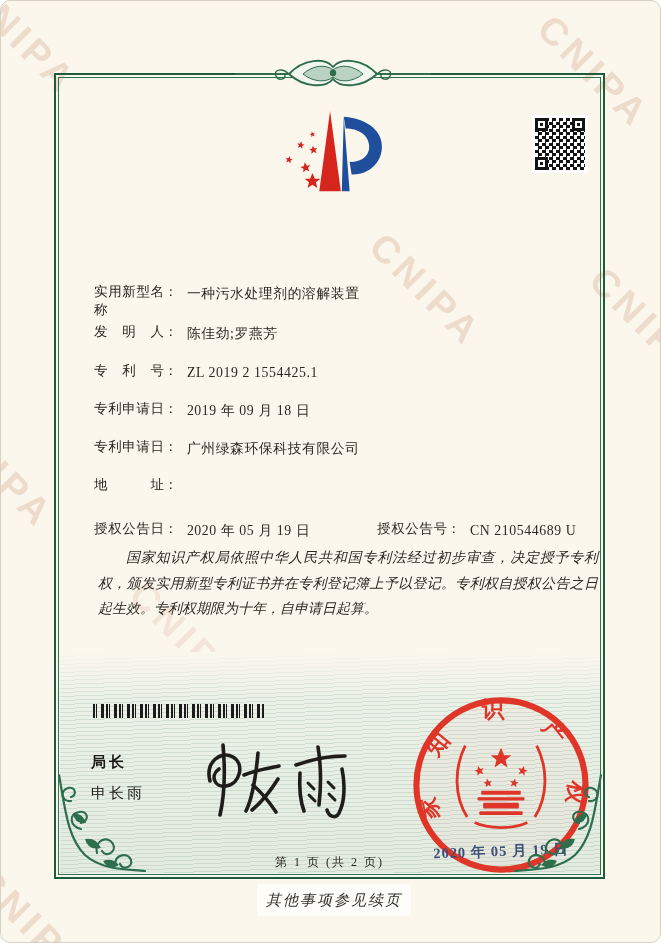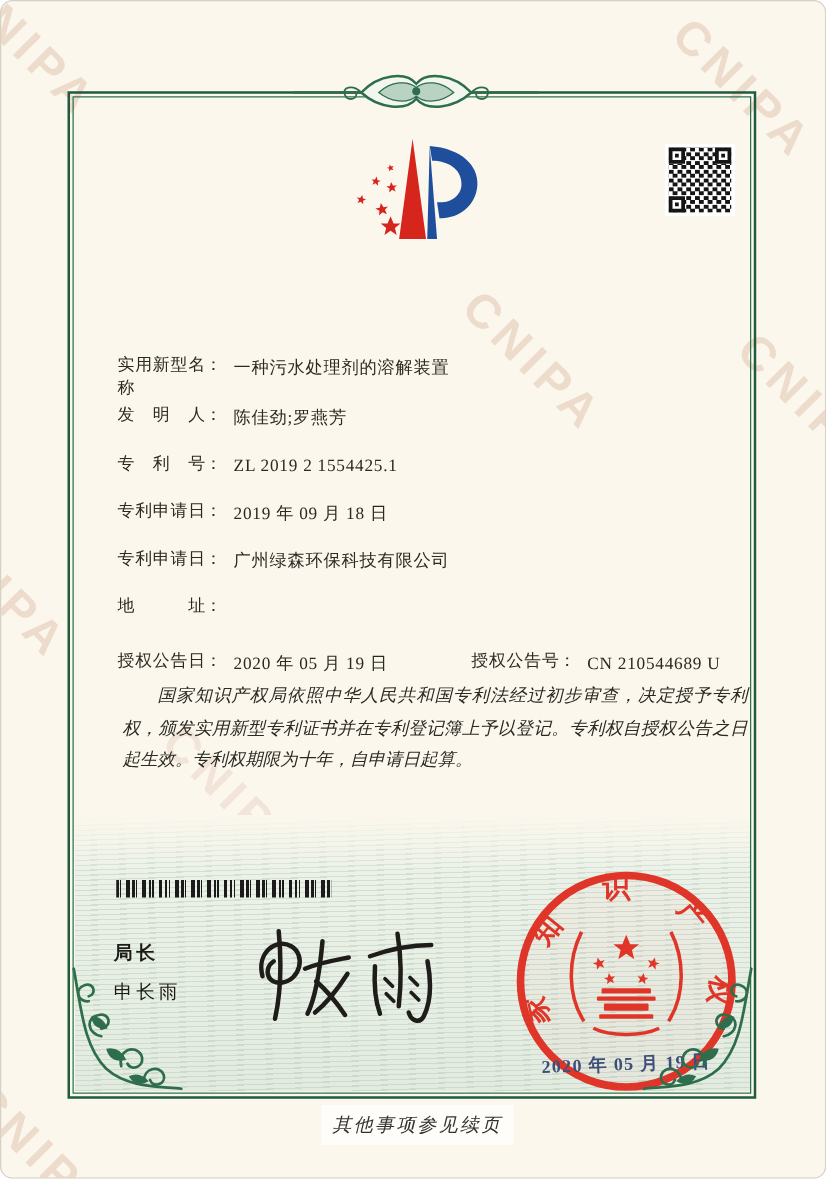--- a/index.html
+++ b/index.html
@@ -218,15 +218,16 @@
       <path d="M46,84 c-3,-13 11,-18 16,-9 c4,8 -7,14 -11,7"></path>
       <path d="M64,96 c0,-11 13,-13 16,-5 c2,7 -8,11 -11,4"></path>
     </g>
     <g fill="#2e6e4c">
       <path d="M34,70 q11,-2 16,9 q-13,3 -16,-9"></path>
       <path d="M22,44 q10,0 13,10 q-12,1 -13,-10"></path>
       <path d="M52,92 q9,-4 16,4 q-10,6 -16,-4"></path>
     </g>
   </svg>
 
+  <div class="page-num">第 1 页 (共 2 页)</div>
   <div class="note">其他事项参见续页</div>
 
 </div>
 
 </body></html>

